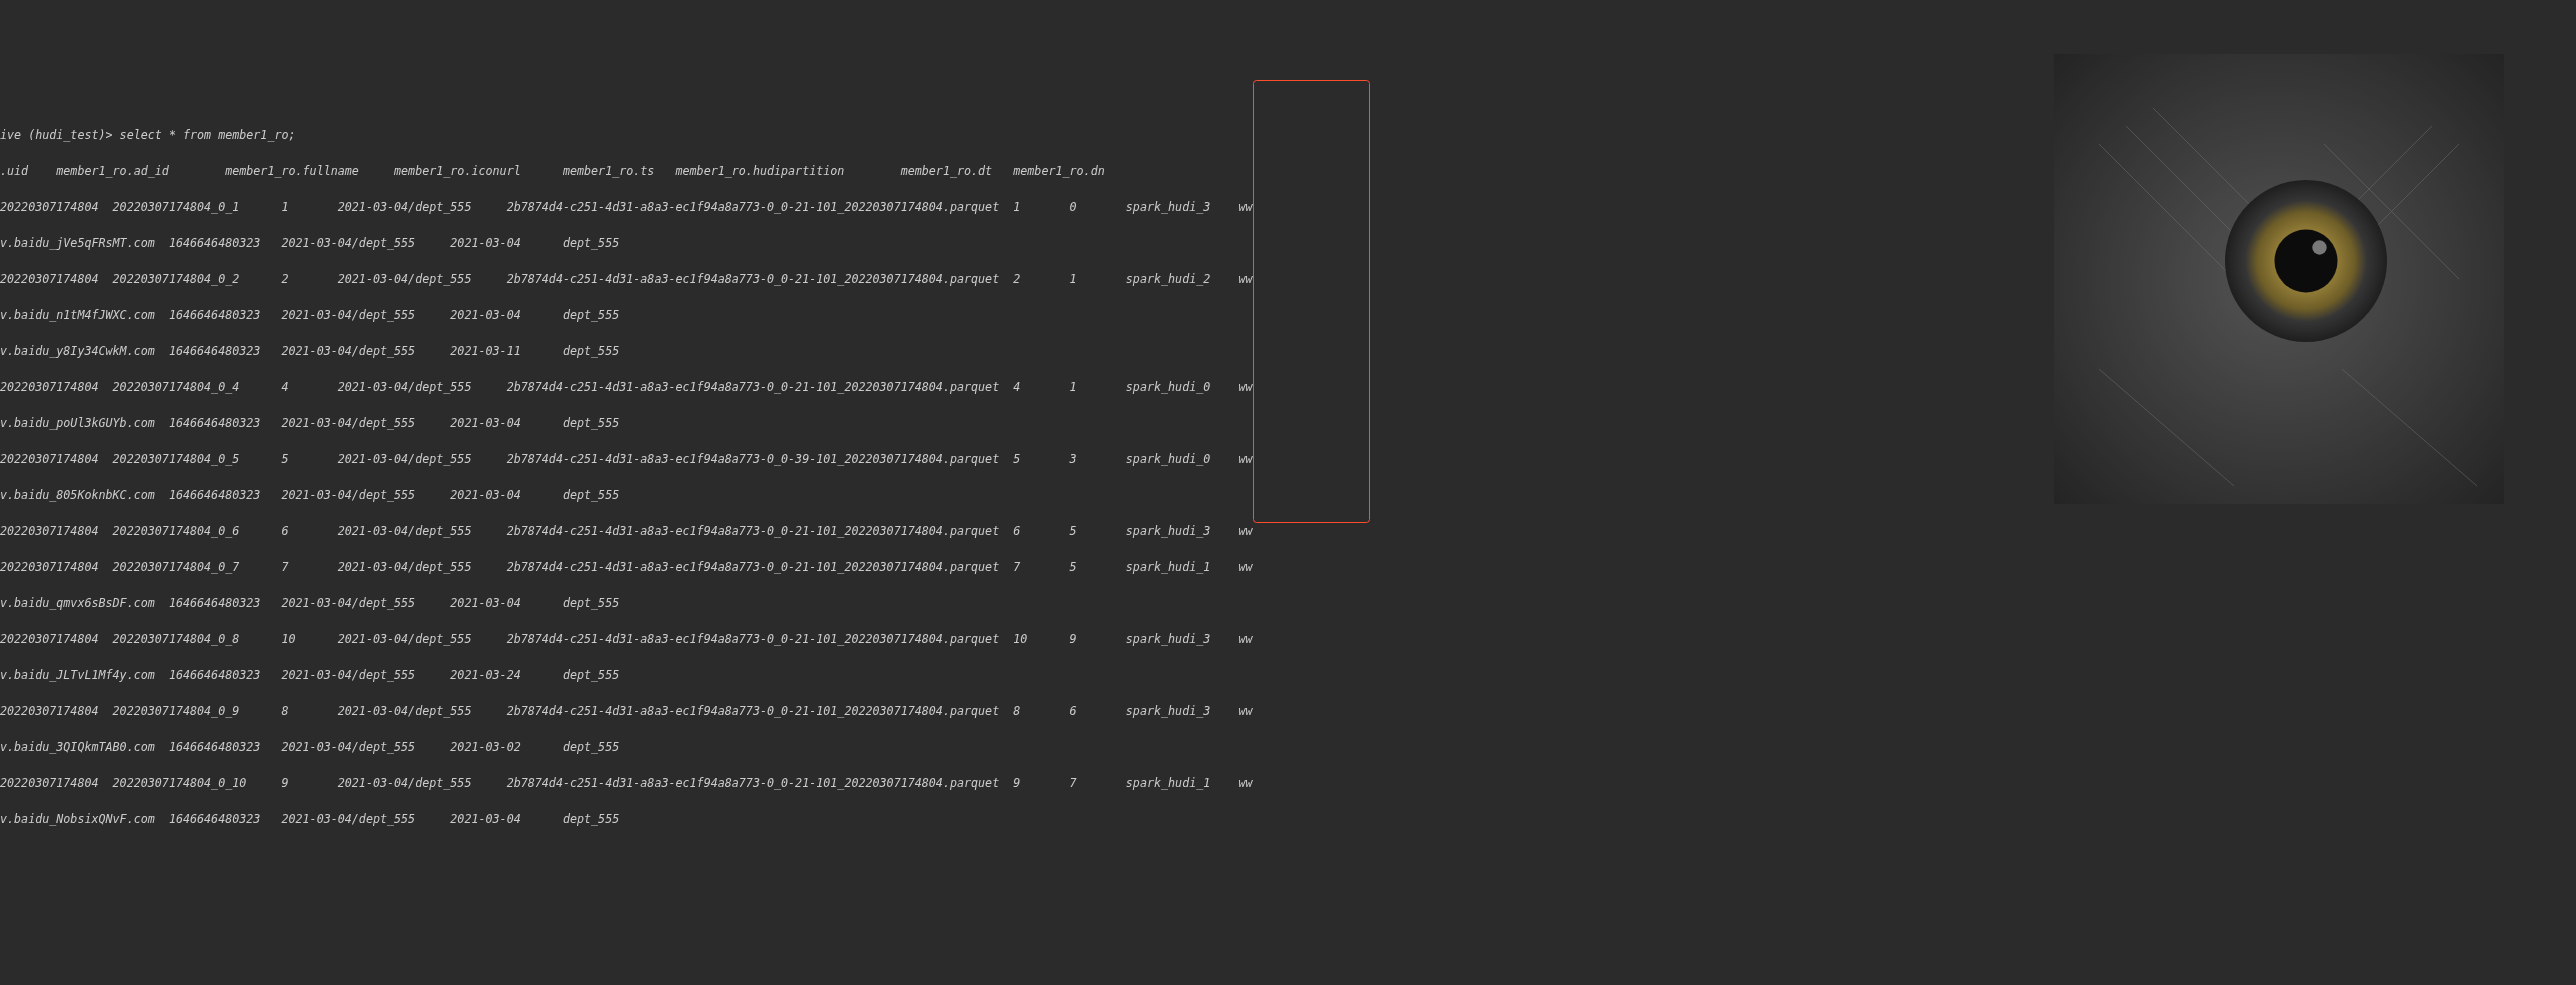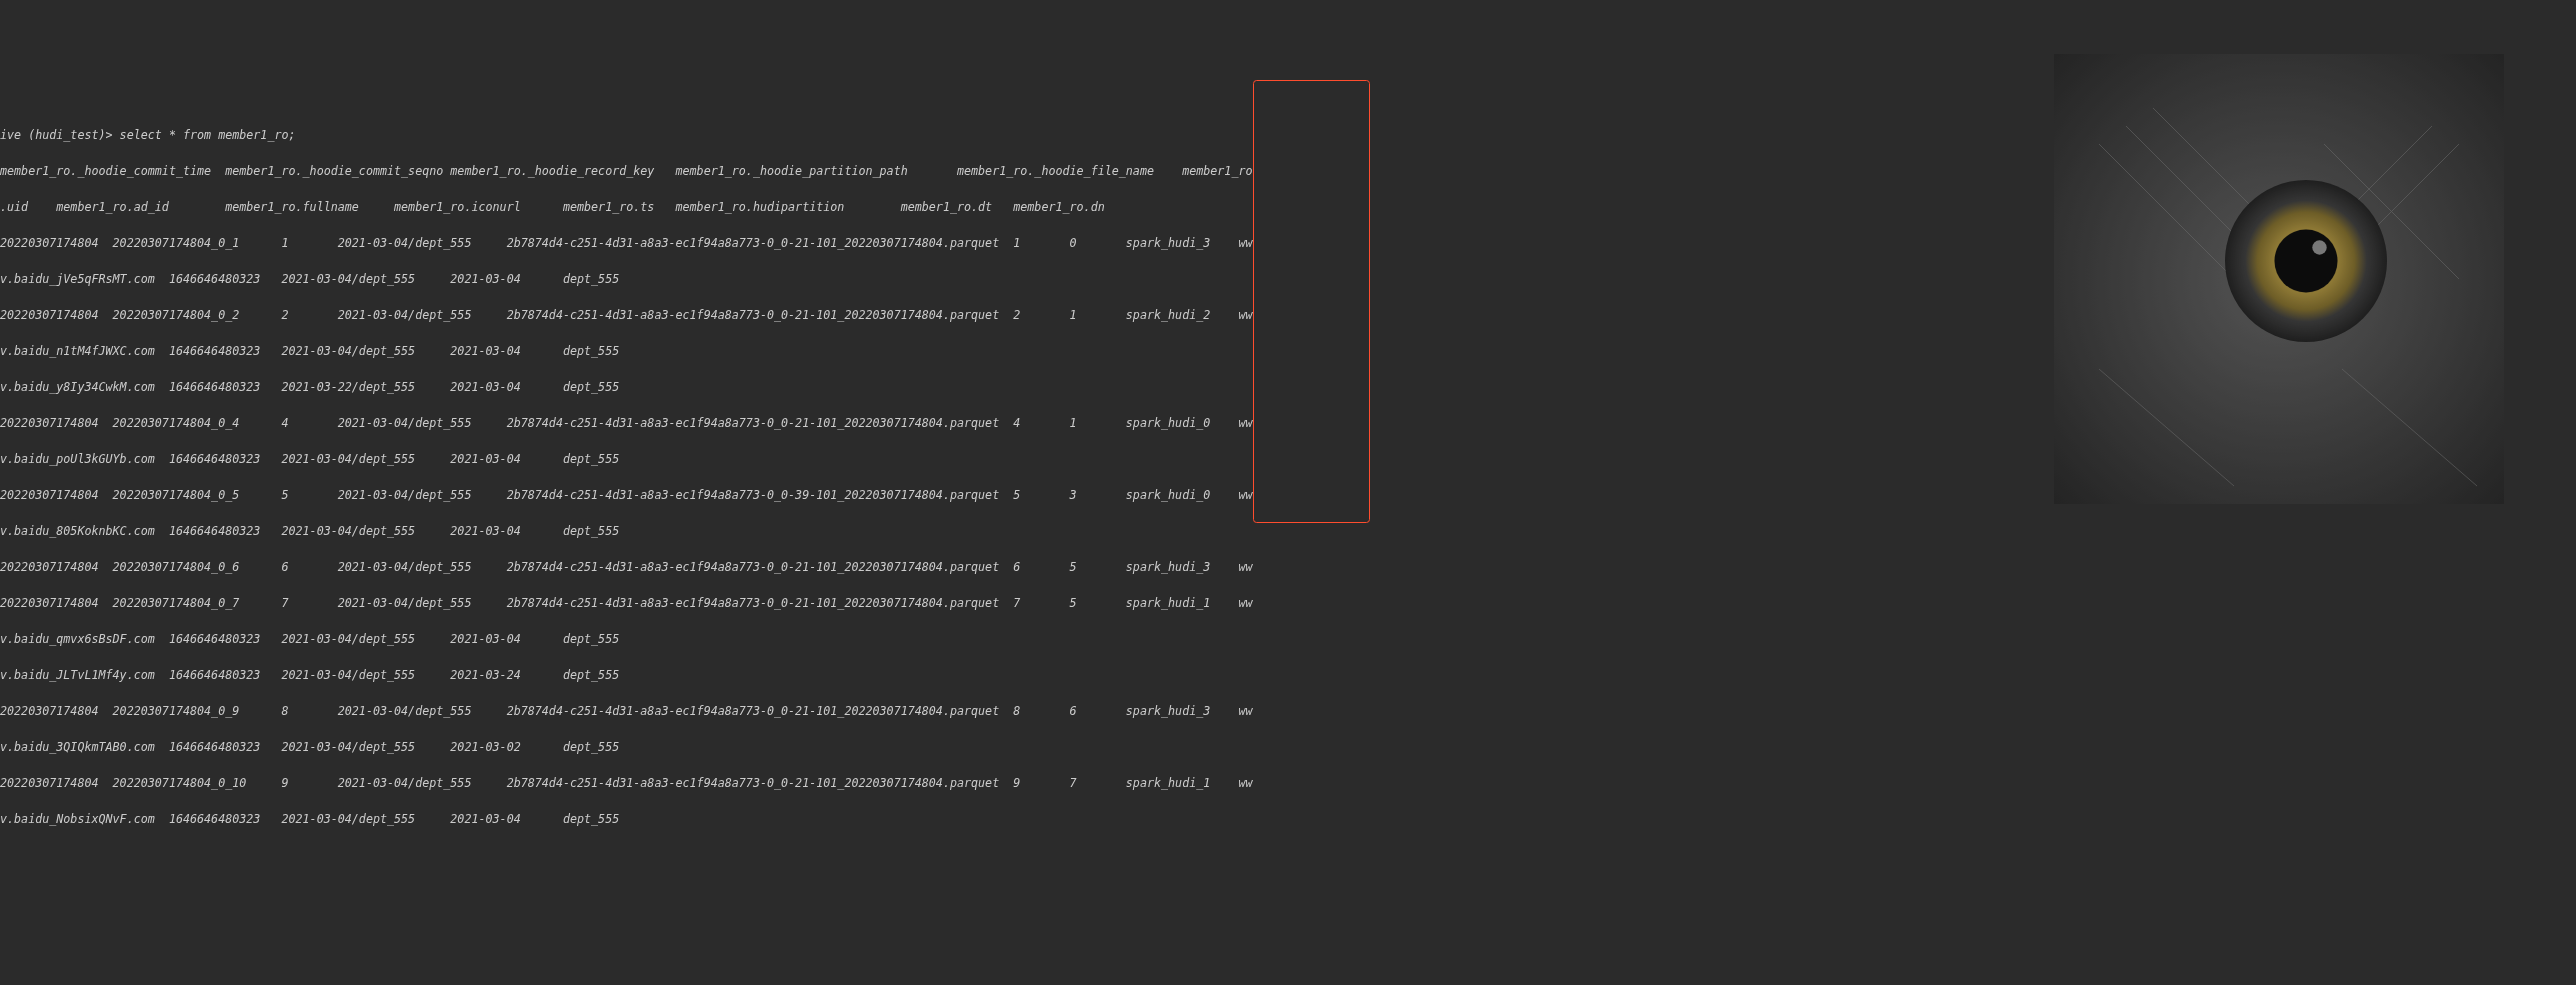--- a/index.html
+++ b/index.html
@@ -70,34 +70,34 @@
     <line x1="450" y1="100" x2="300" y2="250" stroke="#888" stroke-width="1"></line>
     <line x1="420" y1="80" x2="270" y2="230" stroke="#888" stroke-width="1"></line>
   </g>
   <circle cx="280" cy="230" r="90" fill="url(#eye)"></circle>
   <circle cx="280" cy="230" r="35" fill="#000"></circle>
   <circle cx="295" cy="215" r="8" fill="#fff" opacity="0.6"></circle>
 </svg>
 
 <div class="terminal">
 <div>ive (hudi_test)&gt; select * from member1_ro;</div>
-<div>member1_ro._hoodie_commit_time  member1_ro._hoodie_commit_seqno member1_ro._hoodie_record_key   member1_ro._hoodie_partition_path       member1_ro._hoodie_file_name    member1_ro</div>
 <div>.uid    member1_ro.ad_id        member1_ro.fullname     member1_ro.iconurl      member1_ro.ts   member1_ro.hudipartition        member1_ro.dt   member1_ro.dn</div>
 <div>20220307174804  20220307174804_0_1      1       2021-03-04/dept_555     2b7874d4-c251-4d31-a8a3-ec1f94a8a773-0_0-21-101_20220307174804.parquet  1       0       spark_hudi_3    ww</div>
 <div>v.baidu_jVe5qFRsMT.com  1646646480323   2021-03-04/dept_555     2021-03-04      dept_555</div>
 <div>20220307174804  20220307174804_0_2      2       2021-03-04/dept_555     2b7874d4-c251-4d31-a8a3-ec1f94a8a773-0_0-21-101_20220307174804.parquet  2       1       spark_hudi_2    ww</div>
 <div>v.baidu_n1tM4fJWXC.com  1646646480323   2021-03-04/dept_555     2021-03-04      dept_555</div>
-<div>v.baidu_y8Iy34CwkM.com  1646646480323   2021-03-22/dept_555     2021-03-04      dept_555</div>
+<div>v.baidu_y8Iy34CwkM.com  1646646480323   2021-03-04/dept_555     2021-03-11      dept_555</div>
 <div>20220307174804  20220307174804_0_4      4       2021-03-04/dept_555     2b7874d4-c251-4d31-a8a3-ec1f94a8a773-0_0-21-101_20220307174804.parquet  4       1       spark_hudi_0    ww</div>
 <div>v.baidu_poUl3kGUYb.com  1646646480323   2021-03-04/dept_555     2021-03-04      dept_555</div>
 <div>20220307174804  20220307174804_0_5      5       2021-03-04/dept_555     2b7874d4-c251-4d31-a8a3-ec1f94a8a773-0_0-39-101_20220307174804.parquet  5       3       spark_hudi_0    ww</div>
 <div>v.baidu_805KoknbKC.com  1646646480323   2021-03-04/dept_555     2021-03-04      dept_555</div>
 <div>20220307174804  20220307174804_0_6      6       2021-03-04/dept_555     2b7874d4-c251-4d31-a8a3-ec1f94a8a773-0_0-21-101_20220307174804.parquet  6       5       spark_hudi_3    ww</div>
 <div>20220307174804  20220307174804_0_7      7       2021-03-04/dept_555     2b7874d4-c251-4d31-a8a3-ec1f94a8a773-0_0-21-101_20220307174804.parquet  7       5       spark_hudi_1    ww</div>
 <div>v.baidu_qmvx6sBsDF.com  1646646480323   2021-03-04/dept_555     2021-03-04      dept_555</div>
+<div>20220307174804  20220307174804_0_8      10      2021-03-04/dept_555     2b7874d4-c251-4d31-a8a3-ec1f94a8a773-0_0-21-101_20220307174804.parquet  10      9       spark_hudi_3    ww</div>
 <div>v.baidu_JLTvL1Mf4y.com  1646646480323   2021-03-04/dept_555     2021-03-24      dept_555</div>
 <div>20220307174804  20220307174804_0_9      8       2021-03-04/dept_555     2b7874d4-c251-4d31-a8a3-ec1f94a8a773-0_0-21-101_20220307174804.parquet  8       6       spark_hudi_3    ww</div>
 <div>v.baidu_3QIQkmTAB0.com  1646646480323   2021-03-04/dept_555     2021-03-02      dept_555</div>
 <div>20220307174804  20220307174804_0_10     9       2021-03-04/dept_555     2b7874d4-c251-4d31-a8a3-ec1f94a8a773-0_0-21-101_20220307174804.parquet  9       7       spark_hudi_1    ww</div>
 <div>v.baidu_NobsixQNvF.com  1646646480323   2021-03-04/dept_555     2021-03-04      dept_555</div>
 
 </div>
 
 <div class="highlight-box"></div>
 

